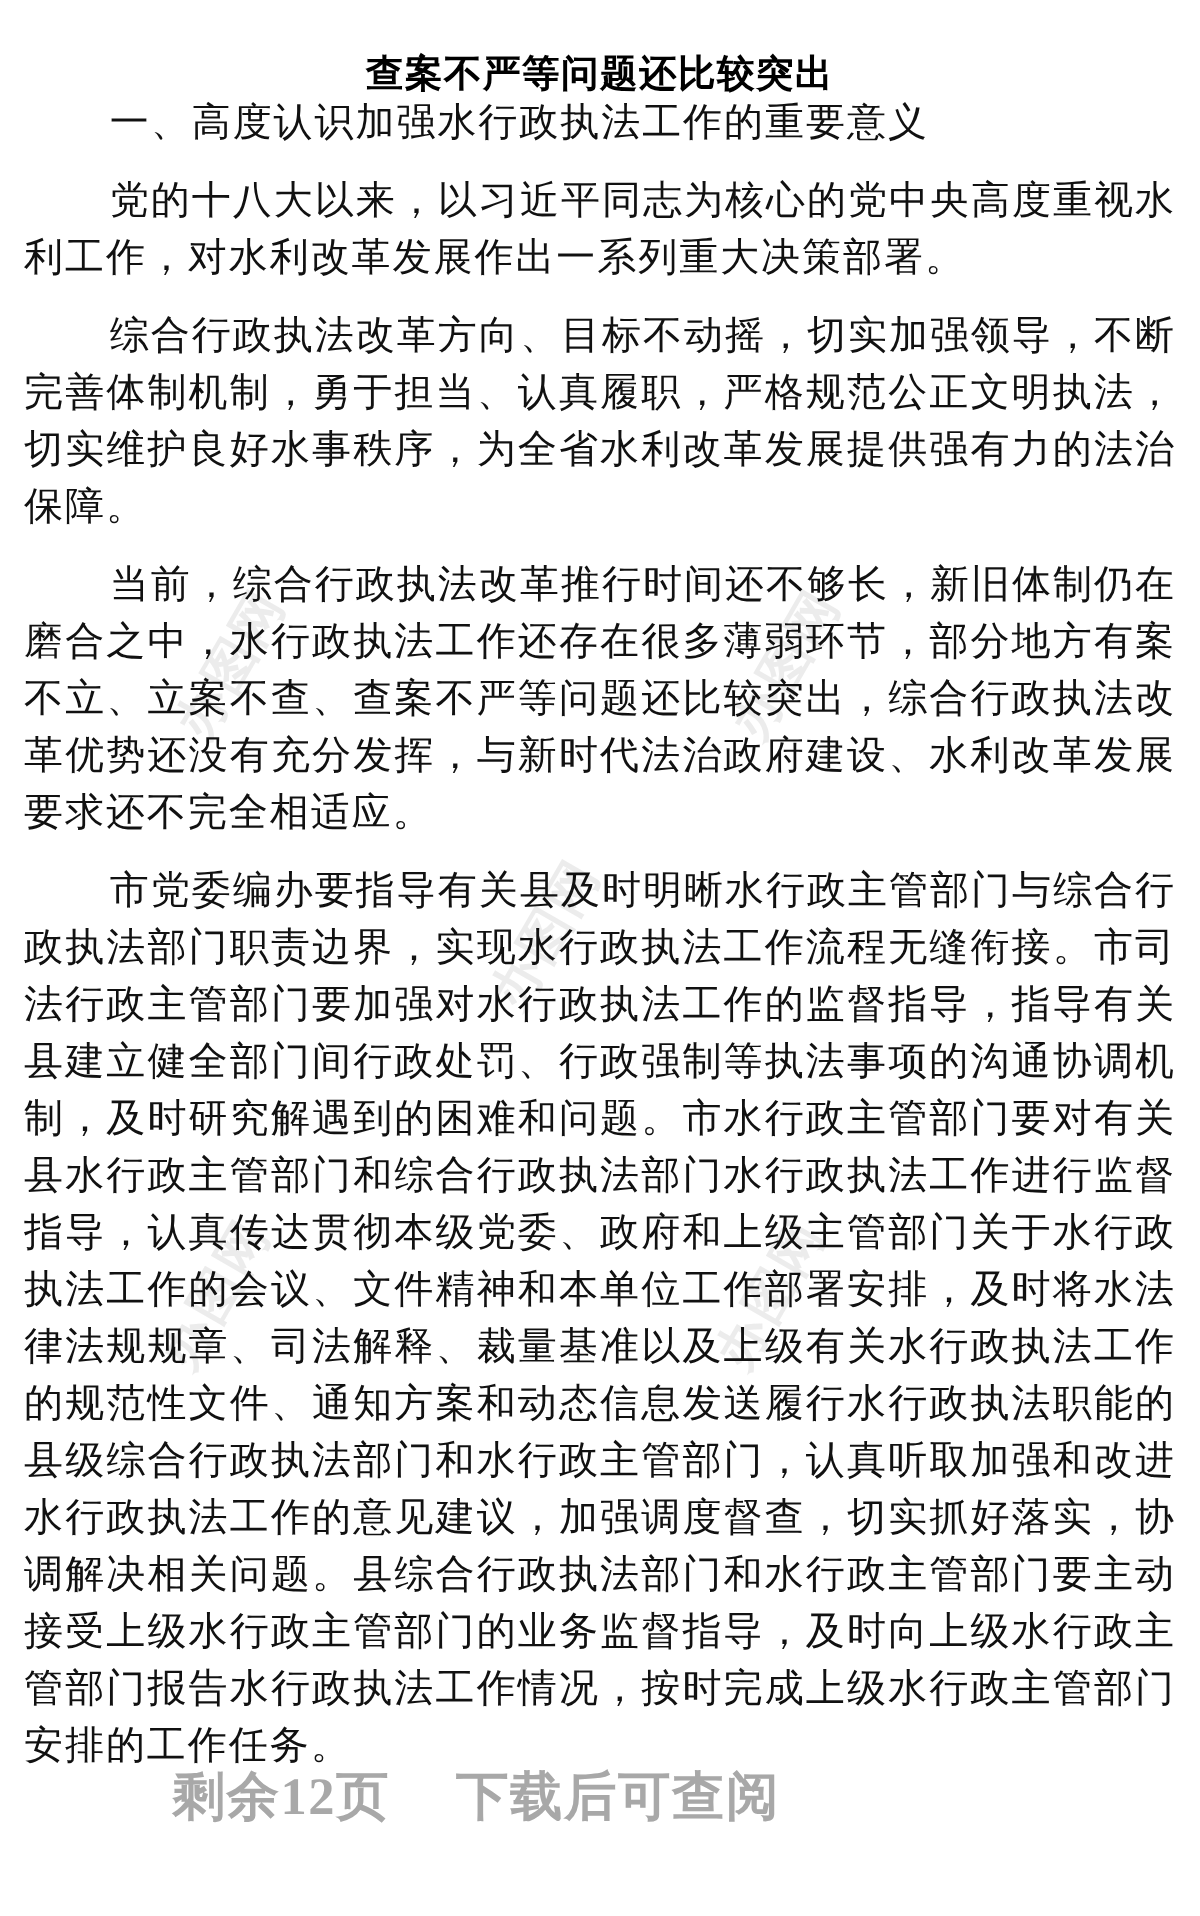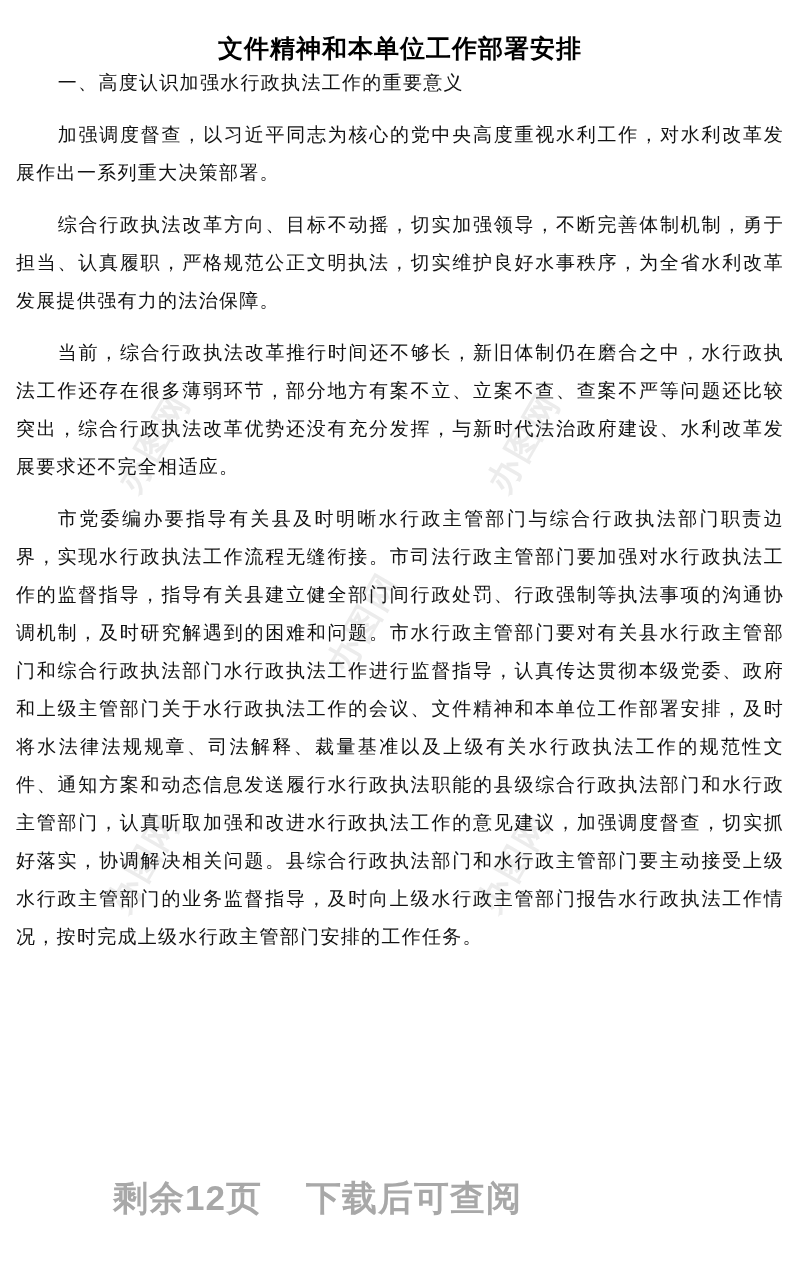--- a/index.html
+++ b/index.html
@@ -32,40 +32,40 @@
       font-size: 25px;
       letter-spacing: 1px;
       line-height: 36px;
       color: #000;
     }
     .body-text {
       position: absolute;
       left: 16px;
       top: 63px;
       width: 768px;
-      font-size: 19px;
+      font-size: 26px;
       line-height: 38px;
       letter-spacing: 1.3px;
       text-align: justify;
     }
     .para {
       margin: 0 0 14px 0;
       text-indent: 2.2em;
     }
     .heading {
       margin: 0 0 14px 0;
       text-indent: 2.2em;
     }
     .remaining {
       position: absolute;
       left: 0;
       top: 1170px;
       width: 635px;
       text-align: center;
-      font-family: Liberation Sans, sans-serif;
+      font-family: Liberation Serif, serif;
       font-weight: bold;
       font-size: 35px;
       color: #a8a8a8;
       line-height: 56px;
       letter-spacing: 1px;
     }
     .remaining .gap { display: inline-block; width: 44px; }
     .watermark {
       position: absolute;
       font-family: "DejaVu Sans", "Liberation Sans", sans-serif;
@@ -82,26 +82,26 @@
 <body>
 
 <div class="page">
 
   <div class="watermark" style="left:100px; top:420px;">办图网</div>
   <div class="watermark" style="left:470px; top:420px;">办图网</div>
   <div class="watermark" style="left:310px; top:600px;">办图网</div>
   <div class="watermark" style="left:90px; top:840px;">办图网</div>
   <div class="watermark" style="left:460px; top:840px;">办图网</div>
 
-  <h1 class="doc-title">文件精神和本单位工作部署安排</h1>
+  <h1 class="doc-title">查案不严等问题还比较突出</h1>
 
   <div class="body-text">
     <div>
       <p class="heading">一、高度认识加强水行政执法工作的重要意义</p>
-      <p class="para">加强调度督查，以习近平同志为核心的党中央高度重视水利工作，对水利改革发展作出一系列重大决策部署。</p>
+      <p class="para">党的十八大以来，以习近平同志为核心的党中央高度重视水利工作，对水利改革发展作出一系列重大决策部署。</p>
       <p class="para">综合行政执法改革方向、目标不动摇，切实加强领导，不断完善体制机制，勇于担当、认真履职，严格规范公正文明执法，切实维护良好水事秩序，为全省水利改革发展提供强有力的法治保障。</p>
       <p class="para">当前，综合行政执法改革推行时间还不够长，新旧体制仍在磨合之中，水行政执法工作还存在很多薄弱环节，部分地方有案不立、立案不查、查案不严等问题还比较突出，综合行政执法改革优势还没有充分发挥，与新时代法治政府建设、水利改革发展要求还不完全相适应。</p>
     </div>
     <div>
       <p class="para">市党委编办要指导有关县及时明晰水行政主管部门与综合行政执法部门职责边界，实现水行政执法工作流程无缝衔接。市司法行政主管部门要加强对水行政执法工作的监督指导，指导有关县建立健全部门间行政处罚、行政强制等执法事项的沟通协调机制，及时研究解遇到的困难和问题。市水行政主管部门要对有关县水行政主管部门和综合行政执法部门水行政执法工作进行监督指导，认真传达贯彻本级党委、政府和上级主管部门关于水行政执法工作的会议、文件精神和本单位工作部署安排，及时将水法律法规规章、司法解释、裁量基准以及上级有关水行政执法工作的规范性文件、通知方案和动态信息发送履行水行政执法职能的县级综合行政执法部门和水行政主管部门，认真听取加强和改进水行政执法工作的意见建议，加强调度督查，切实抓好落实，协调解决相关问题。县综合行政执法部门和水行政主管部门要主动接受上级水行政主管部门的业务监督指导，及时向上级水行政主管部门报告水行政执法工作情况，按时完成上级水行政主管部门安排的工作任务。</p>
     </div>
   </div>
 
   <div class="remaining">
     <span>剩余12页</span><span class="gap"></span><span>下载后可查阅</span>

